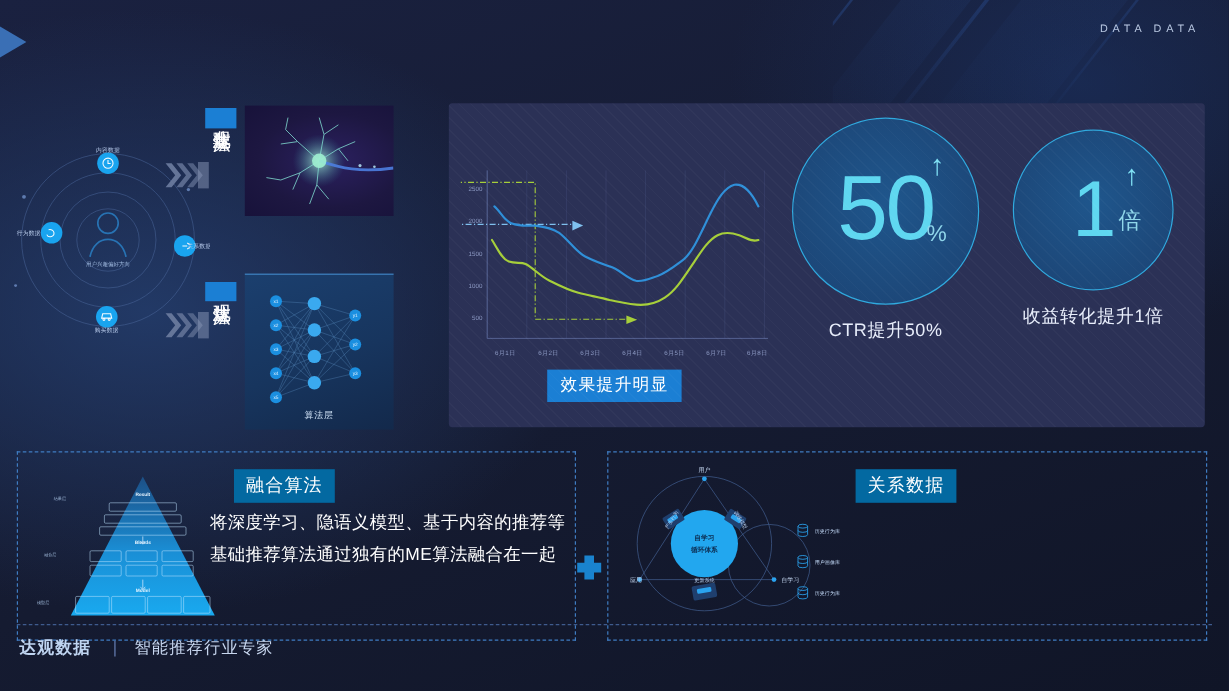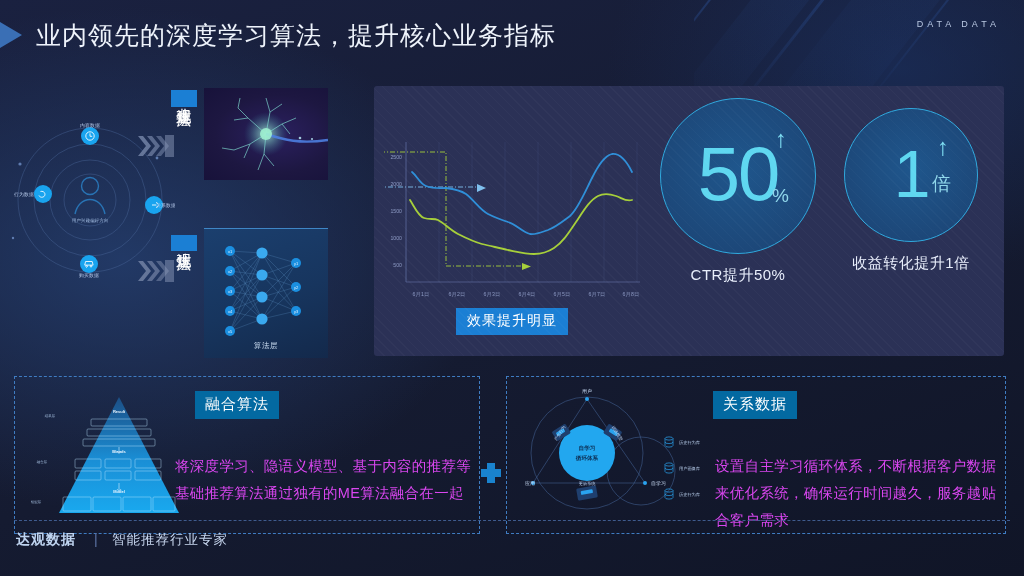--- a/index.html
+++ b/index.html
@@ -134,21 +134,21 @@
   .card-left { left:14px; width:466px; }
   .card-right { left:506px; width:500px; }
   .card-badge {
     position:absolute; background:#0369a1; color:#fff; font-size:15px;
     padding:4px 10px 5px; letter-spacing:1px; top:14px;
   }
   .card-left .card-badge { left:180px; }
   .card-right .card-badge { left:206px; }
   .card-text {
     position:absolute; top:46px; font-size:14.5px; line-height:1.85;
-    color:#d946ef; letter-spacing:.3px;margin-top:30px;
+    color:#ffffff; letter-spacing:.3px;
   }
   .card-left .card-text { left:160px; width:300px; }
   .card-right .card-text { left:208px; width:288px; }
 
   .pyramid { position:absolute; left:16px; top:14px; width:150px; height:128px; }
   .cycle { position:absolute; left:10px; top:10px; width:200px; height:136px; }
   .cyc-lbl { font-size:5px; fill:#c6d8f2; }
   .cyc-lbl-sm { font-size:4.2px; fill:#bcd2f0; }
   .cyc-ctr { font-size:5.6px; fill:#0c2d52; font-weight:700; }
 
@@ -169,21 +169,20 @@
 <div class="deco">
   <i style="left:30px;  top:-20px; width:2px;  height:160px; opacity:.5"></i>
   <i style="left:88px;  top:-40px; width:46px; height:210px; opacity:.13"></i>
   <i style="left:150px; top:-30px; width:3px;  height:180px; opacity:.45"></i>
   <i style="left:196px; top:-50px; width:70px; height:230px; opacity:.1"></i>
   <i style="left:276px; top:-30px; width:2px;  height:170px; opacity:.4"></i>
 </div>
 
 <div class="header">
   <div class="arrow-mark"></div>
-  <div class="page-title">业内领先的深度学习算法，提升核心业务指标</div>
   <div class="logo">
     <div class="logo-en">DATA DATA</div>
   </div>
 </div>
 
 <div class="radar">
   <svg viewBox="0 0 170 165" width="170" height="165">
     <g fill="none" stroke="#4a6699" stroke-width=".6" opacity=".75">
       <circle cx="85" cy="82" r="72"></circle>
       <circle cx="85" cy="82" r="56"></circle>
@@ -499,21 +498,20 @@
         </g>
       </g>
       <g class="cyc-lbl-sm">
         <text x="162" y="57">历史行为库</text>
         <text x="162" y="83">用户画像库</text>
         <text x="162" y="109">历史行为库</text>
       </g>
     </svg>
   </div>
   <div class="card-badge">关系数据</div>
-  <div class="card-text">设置自主学习循环体系，不断根据客户数据来优化系统，确保运行时间越久，服务越贴合客户需求</div>
 </div>
 
 <div class="footer">
   <div class="footer-rule"></div>
   <div class="footer-brand">达观数据</div>
   <div class="footer-sep">|</div>
   <div class="footer-tag">智能推荐行业专家</div>
 </div>
 
 </body></html>

